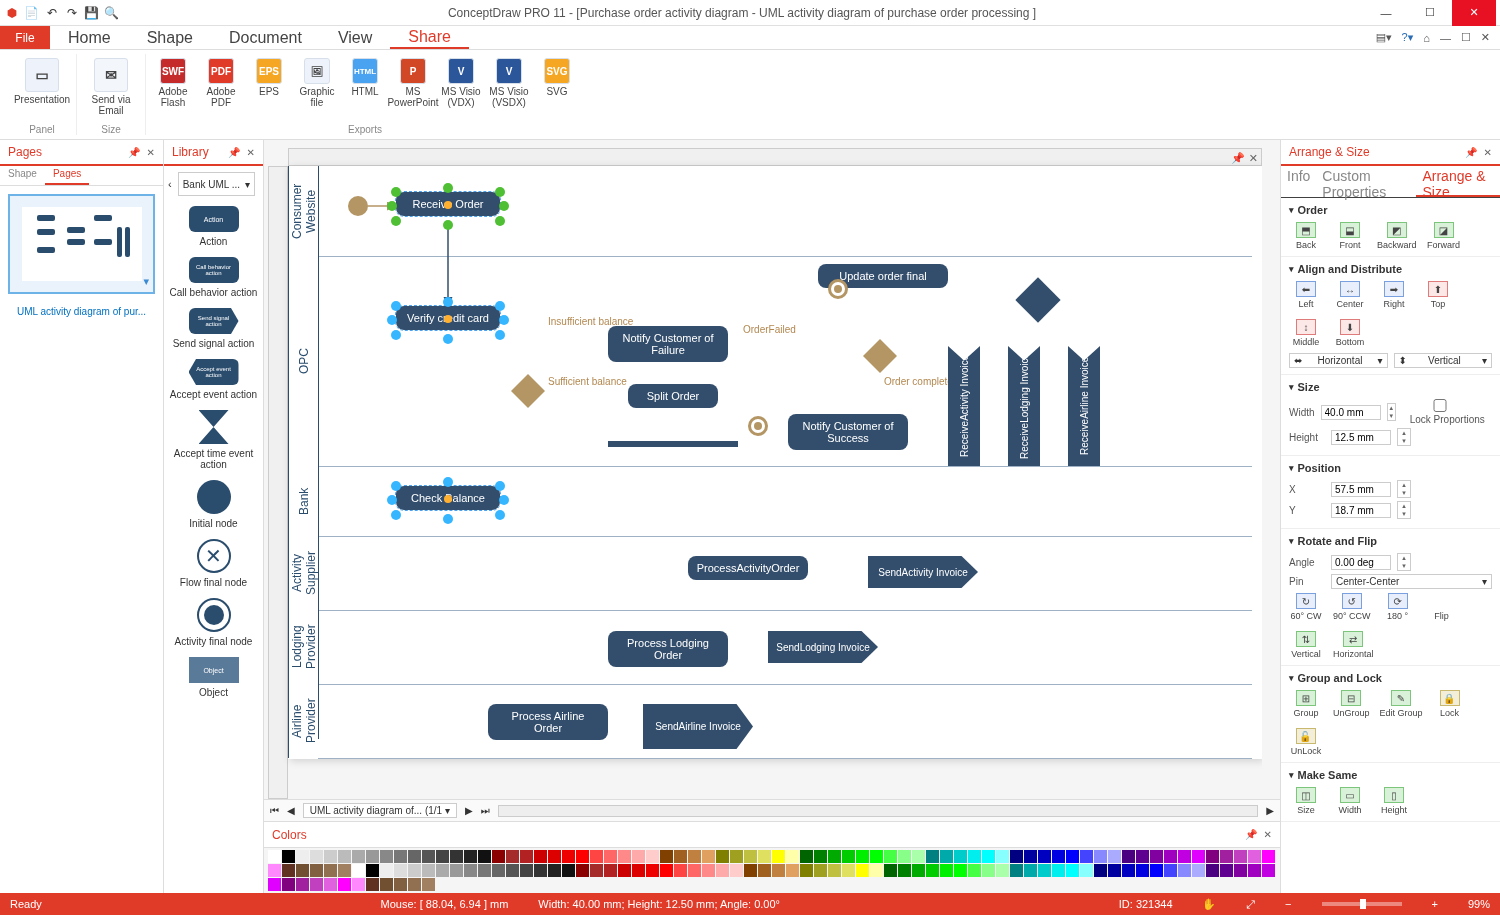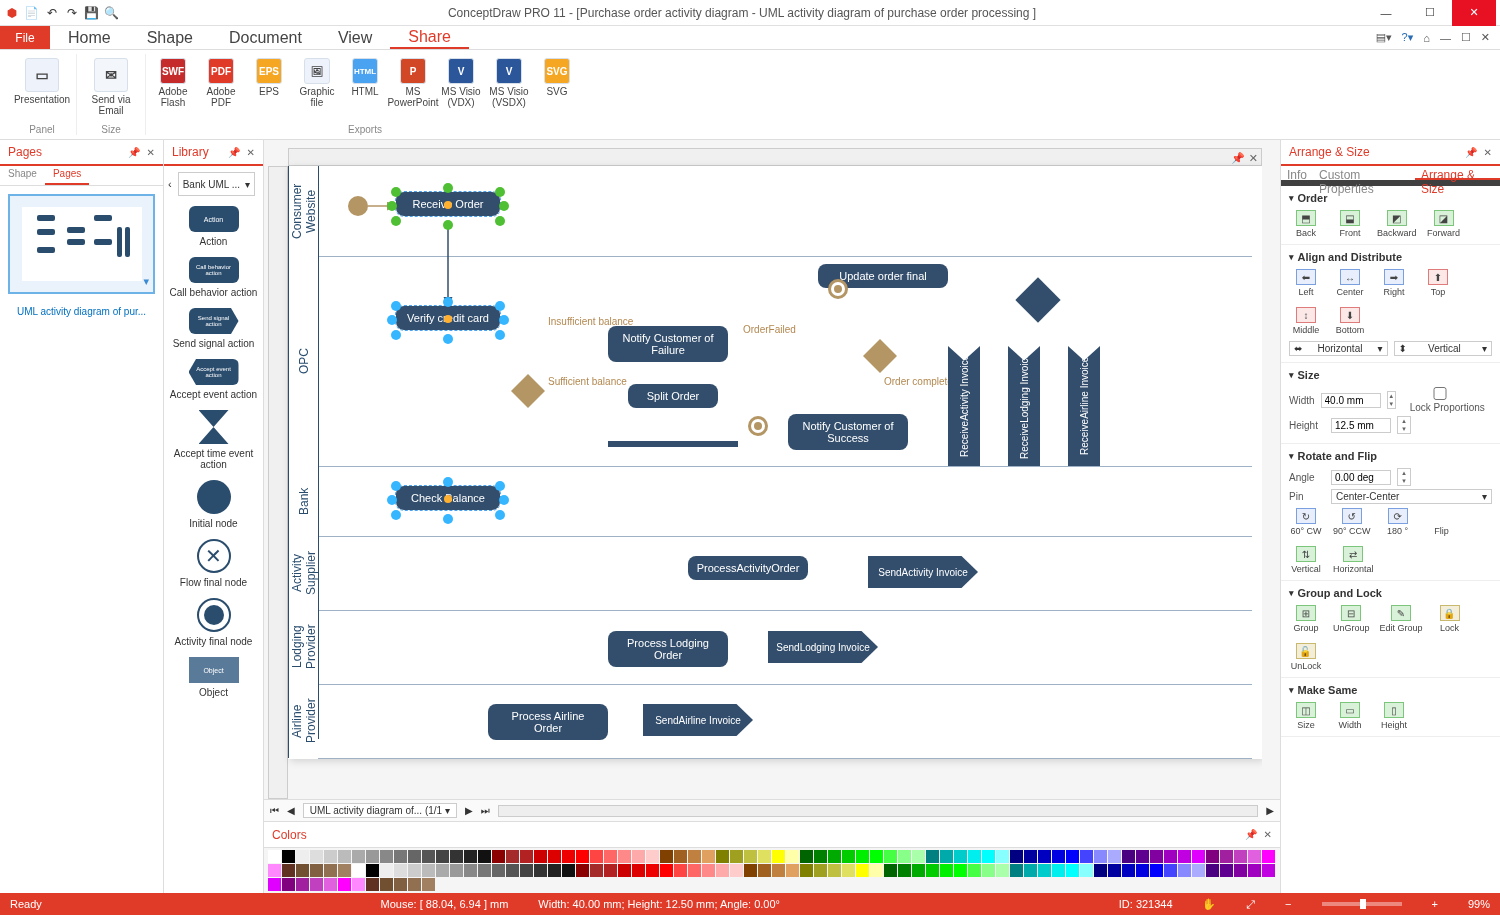--- a/index.html
+++ b/index.html
@@ -62,21 +62,21 @@
 .forkbar{position:absolute;height:6px;background:#334e6c}
 .signal{position:absolute;background:#334e6c;color:#fff;font-size:10px;display:flex;align-items:center;justify-content:center;text-align:center;clip-path:polygon(0 0,85% 0,100% 50%,85% 100%,0 100%)}
 .receive-flag{position:absolute;background:#334e6c;color:#fff;font-size:10px;display:flex;align-items:center;justify-content:center;writing-mode:vertical-rl;transform:rotate(180deg);text-align:center;clip-path:polygon(0 0,100% 0,100% 100%,50% 88%,0 100%)}
 .edge-label{position:absolute;font-size:10px;color:#b38850}
 svg.edges{position:absolute;inset:0;pointer-events:none}
 .canvas-tabs{height:22px;display:flex;align-items:center;padding:0 6px;gap:8px;border-top:1px solid #ddd;background:#fafafa;font-size:10px}
 .colors-panel{border-top:1px solid #ddd}
 .color-row{display:flex;flex-wrap:wrap;padding:2px 4px;gap:1px}
 .swatch{width:13px;height:13px}
 .right-panel{width:220px;border-left:1px solid #ddd;display:flex;flex-direction:column}
-.rptabs{height:20px;display:flex;border-bottom:6px solid #404040;font-size:12px}
+.rptabs{height:32px;display:flex;border-bottom:1px solid #404040;font-size:14px}
 .rptab{padding:2px 6px;color:#888}
 .rptab.active{color:#e03a29;border-bottom:2px solid #e03a29}
 .rsection{padding:6px 8px;border-bottom:1px solid #eee}
 .rsection h4{font-size:11px;font-weight:bold;color:#333;display:flex;align-items:center;gap:4px;margin-bottom:6px}
 .rsection h4::before{content:"▾";font-size:9px}
 .icon-row{display:flex;gap:10px;flex-wrap:wrap}
 .icon-btn{display:flex;flex-direction:column;align-items:center;font-size:9px;color:#444;gap:2px;min-width:34px}
 .icon-btn .ic{width:20px;height:16px;background:#d9f0d9;border:1px solid #7bc67b;display:flex;align-items:center;justify-content:center;font-size:10px}
 .field-row{display:flex;align-items:center;gap:6px;margin:3px 0;font-size:10px}
 .field-row label{width:36px;color:#555}
@@ -387,21 +387,21 @@
         <div class="edge-label" style="left:596px;top:210px">Order complete</div>
         <div class="activity" style="left:530px;top:98px;width:130px">Update order final</div>
         <div class="diamond big" style="left:734px;top:118px"></div>
         <div class="circle ring" style="left:540px;top:113px"></div>
 
         <div class="activity" style="left:400px;top:390px;width:120px">ProcessActivityOrder</div>
         <div class="signal" style="left:580px;top:390px;width:110px;height:32px">SendActivity Invoice</div>
         <div class="activity" style="left:320px;top:465px;width:120px">Process Lodging Order</div>
         <div class="signal" style="left:480px;top:465px;width:110px;height:32px">SendLodging Invoice</div>
         <div class="activity" style="left:200px;top:538px;width:120px">Process Airline Order</div>
-        <div class="signal" style="left:355px;top:538px;width:110px;height:32px">SendAirline Invoice</div>
+        <div class="signal" style="left:355px;top:538px;width:110px;height:45px">SendAirline Invoice</div>
 
         <div class="receive-flag" style="left:660px;top:180px;width:32px;height:120px">ReceiveActivity Invoice</div>
         <div class="receive-flag" style="left:720px;top:180px;width:32px;height:120px">ReceiveLodging Invoice</div>
         <div class="receive-flag" style="left:780px;top:180px;width:32px;height:120px">ReceiveAirline Invoice</div>
       </div>
     </div>
     <div class="canvas-tabs">
       <span>⏮</span>
       <span>◀</span>
       <div style="border:1px solid #ccc;padding:1px 6px;background:#fff"><span>UML activity diagram of... (1/1</span> ▾</div>
@@ -668,20 +668,39 @@
       <div class="field-row">
           <label>Height</label>
           <input value="12.5 mm" style="">
           <div class="spinner">
             <span>▴</span>
             <span>▾</span>
           </div>
         </div>
     </div>
     <div class="rsection">
+        <h4>Position</h4>
+      <div class="field-row">
+          <label>X</label>
+          <input value="57.5 mm" style="">
+          <div class="spinner">
+            <span>▴</span>
+            <span>▾</span>
+          </div>
+        </div>
+      <div class="field-row">
+          <label>Y</label>
+          <input value="18.7 mm" style="">
+          <div class="spinner">
+            <span>▴</span>
+            <span>▾</span>
+          </div>
+        </div>
+    </div>
+    <div class="rsection">
         <h4>Rotate and Flip</h4>
       <div class="field-row">
           <label>Angle</label>
           <input value="0.00 deg" style="">
           <div class="spinner">
             <span>▴</span>
             <span>▾</span>
           </div>
         </div>
       <div class="field-row">

